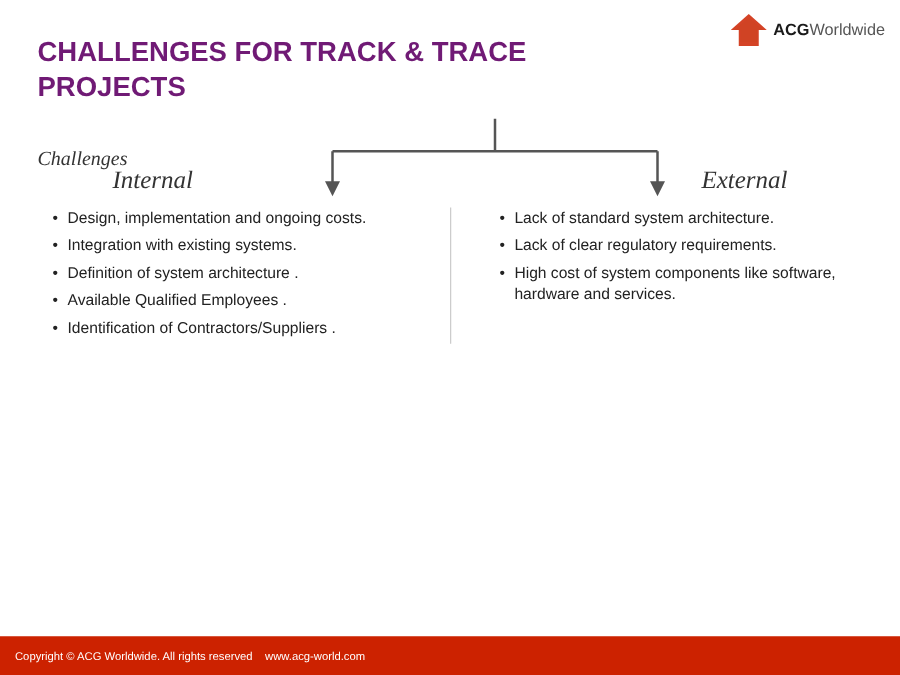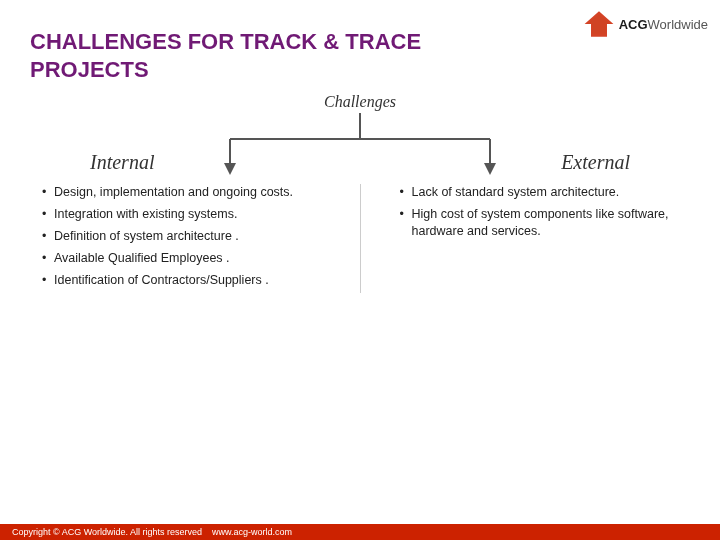--- a/index.html
+++ b/index.html
@@ -42,21 +42,21 @@
       color: #701a75;
       line-height: 1.25;
       margin-top: 10px;
       margin-bottom: 10px;
       font-family: Arial, sans-serif;
     }
 
     
     .diagram {
       display: flex;
-      flex-direction: column;
+      flex-direction: row;
       align-items: center;
       margin-bottom: 8px;
     }
 
     .challenges-label {
       font-size: 16px;
       font-style: italic;
       color: #333;
       margin-bottom: 0;
       font-family: Georgia, serif;
@@ -119,21 +119,21 @@
       top: 0;
     }
 
     
     .footer {
       position: absolute;
       bottom: 0;
       left: 0;
       right: 0;
       background: #cc2200;
-      height: 16px;
+      height: 31px;
       display: flex;
       align-items: center;
       padding: 0 12px;
       margin-top: 28px;
     }
 
     .footer-text {
       font-size: 9px;
       color: #ffffff;
       font-family: Arial, sans-serif;
@@ -196,20 +196,21 @@
         <li>Available Qualified Employees .</li>
         <li>Identification of Contractors/Suppliers .</li>
       </ul>
     </div>
 
     <div style="width:1px;background:#ccc;margin: 0 5px;"></div>
 
     <div class="col-external">
       <ul>
         <li>Lack of standard system architecture.</li>
+        <li>Lack of clear regulatory requirements.</li>
         <li>High cost of system components like software, hardware and services.</li>
       </ul>
     </div>
   </div>
 
   <div class="footer">
     <span class="footer-text">
       <span>Copyright © ACG Worldwide. All rights reserved</span>
       &nbsp;&nbsp;
       <span>www.acg-world.com</span>

